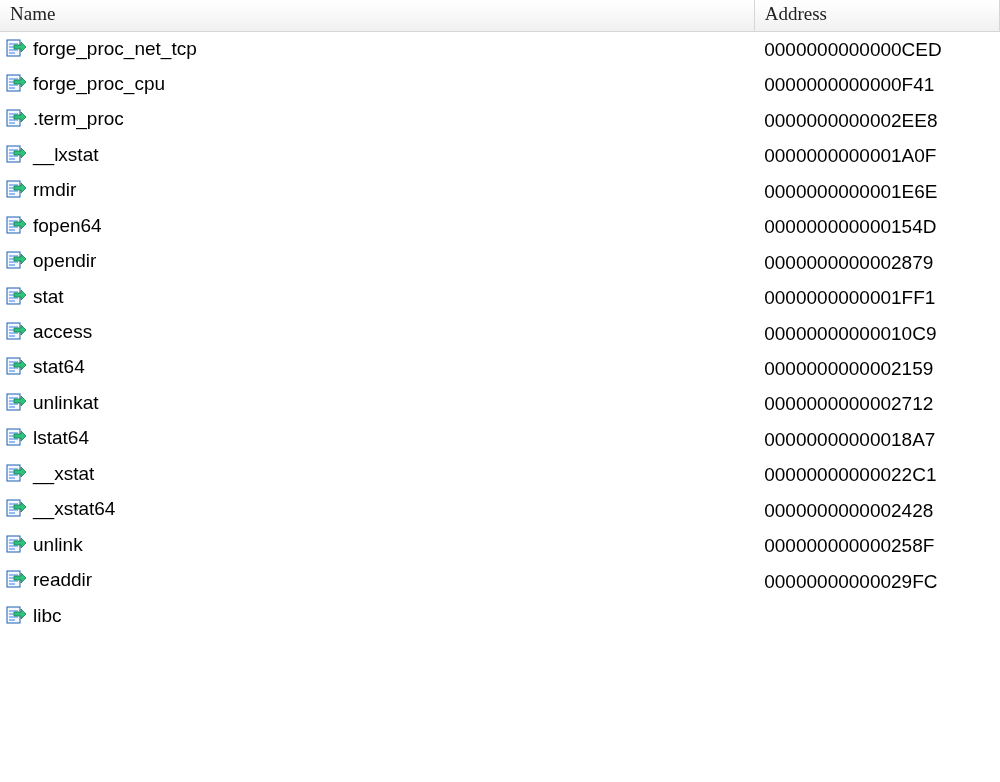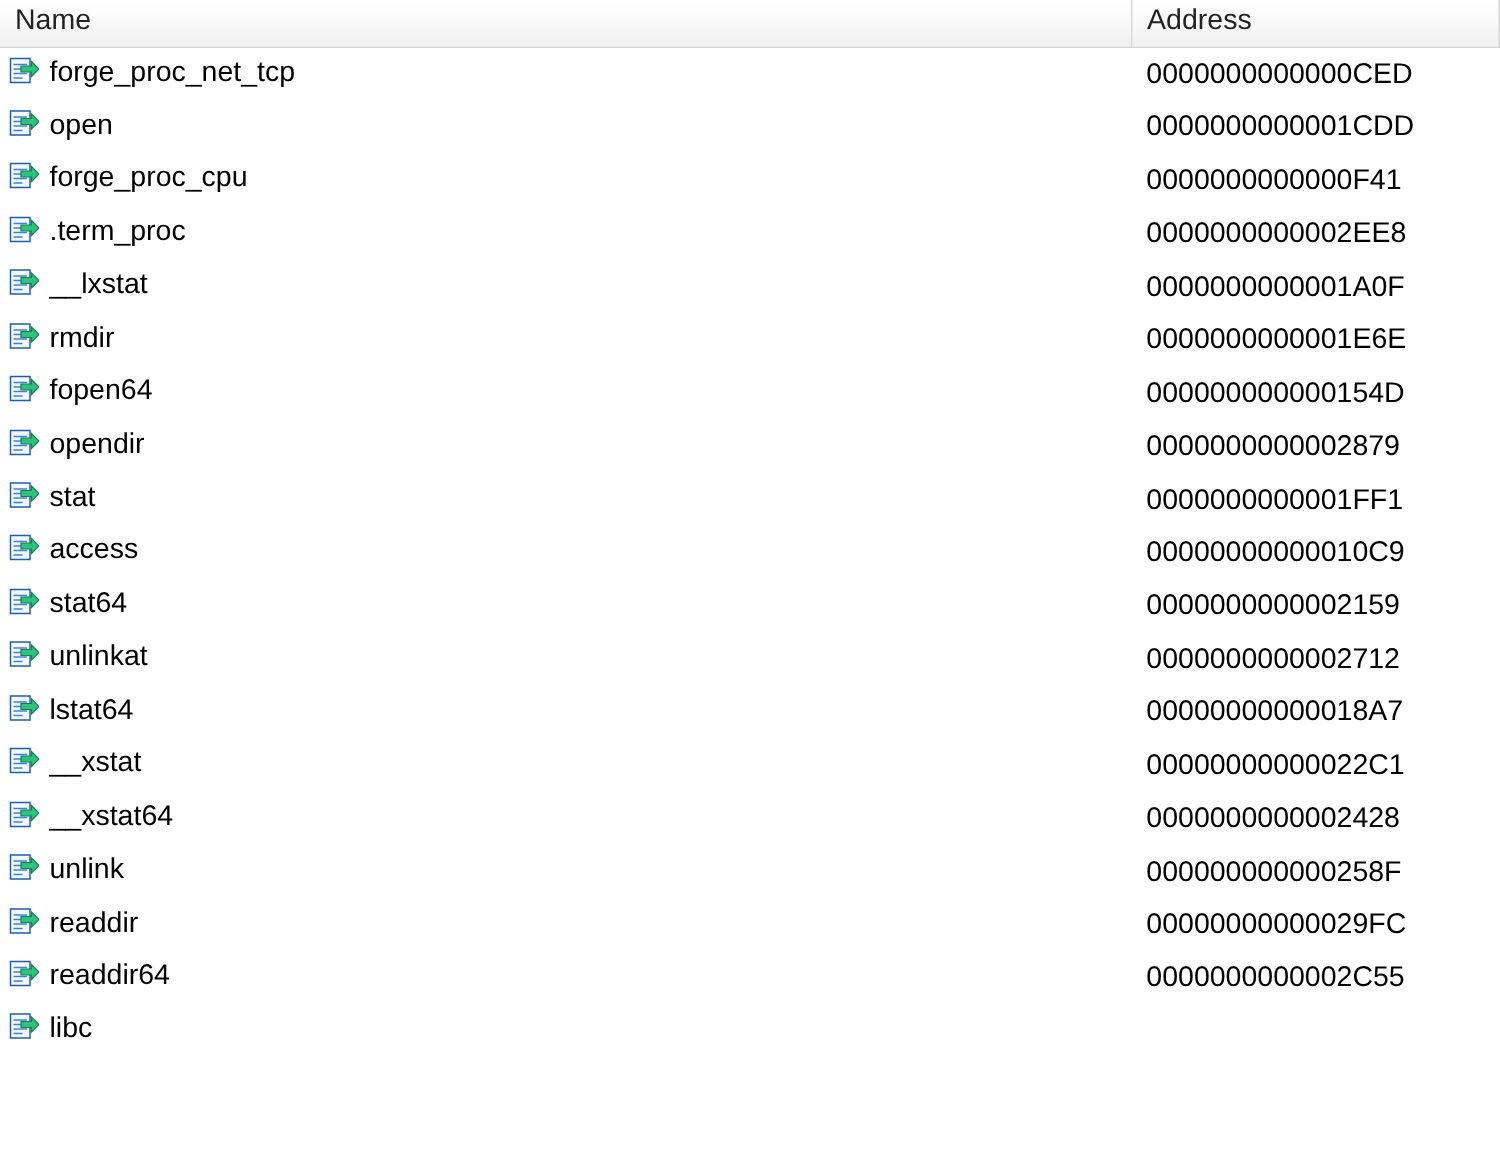--- a/index.html
+++ b/index.html
@@ -15,20 +15,21 @@
     overflow: hidden;
   }
   .table {
     display: table;
     width: 100%;
     table-layout: fixed;
     border-collapse: collapse;
   }
   .header-row {
     display: table-row;
+    font-family: Liberation Serif, serif;
   }
   .header-cell {
     display: table-cell;
     background: linear-gradient(to bottom, #ffffff 0%, #f9f9f9 45%, #f0f0f0 100%);
     border-right: 1px solid #d6d6d6;
     border-bottom: 1px solid #d6d6d6;
     padding: 3px 10px 6px 10px;
     font-weight: 400;
     color: #222;
     vertical-align: middle;
@@ -88,31 +89,20 @@
       <div class="body-cell col-addr"><span class="addr-text">0000000000000CED</span></div>
     </div>
     <div class="body-row">
       <div class="body-cell col-name name-cell"><span class="icon"><svg width="20" height="20" viewBox="0 0 20 20">
             <rect x="1" y="2" width="13" height="16" fill="#f5f9ff" stroke="#1a5fb4" stroke-width="1"></rect>
             <line x1="3" y1="6" x2="12" y2="6" stroke="#3584e4" stroke-width="1"></line>
             <line x1="3" y1="9" x2="12" y2="9" stroke="#3584e4" stroke-width="1"></line>
             <line x1="3" y1="12" x2="12" y2="12" stroke="#3584e4" stroke-width="1"></line>
             <line x1="3" y1="15" x2="9" y2="15" stroke="#3584e4" stroke-width="1"></line>
             <path d="M8 7 L15 7 L15 4 L20 9 L15 14 L15 11 L8 11 Z" fill="#2ec27e" stroke="#1a7f4b" stroke-width="0.8"></path>
-          </svg></span><span class="name-text">open</span></div>
-      <div class="body-cell col-addr"><span class="addr-text">0000000000001CDD</span></div>
-    </div>
-    <div class="body-row">
-      <div class="body-cell col-name name-cell"><span class="icon"><svg width="20" height="20" viewBox="0 0 20 20">
-            <rect x="1" y="2" width="13" height="16" fill="#f5f9ff" stroke="#1a5fb4" stroke-width="1"></rect>
-            <line x1="3" y1="6" x2="12" y2="6" stroke="#3584e4" stroke-width="1"></line>
-            <line x1="3" y1="9" x2="12" y2="9" stroke="#3584e4" stroke-width="1"></line>
-            <line x1="3" y1="12" x2="12" y2="12" stroke="#3584e4" stroke-width="1"></line>
-            <line x1="3" y1="15" x2="9" y2="15" stroke="#3584e4" stroke-width="1"></line>
-            <path d="M8 7 L15 7 L15 4 L20 9 L15 14 L15 11 L8 11 Z" fill="#2ec27e" stroke="#1a7f4b" stroke-width="0.8"></path>
           </svg></span><span class="name-text">forge_proc_cpu</span></div>
       <div class="body-cell col-addr"><span class="addr-text">0000000000000F41</span></div>
     </div>
     <div class="body-row">
       <div class="body-cell col-name name-cell"><span class="icon"><svg width="20" height="20" viewBox="0 0 20 20">
             <rect x="1" y="2" width="13" height="16" fill="#f5f9ff" stroke="#1a5fb4" stroke-width="1"></rect>
             <line x1="3" y1="6" x2="12" y2="6" stroke="#3584e4" stroke-width="1"></line>
             <line x1="3" y1="9" x2="12" y2="9" stroke="#3584e4" stroke-width="1"></line>
             <line x1="3" y1="12" x2="12" y2="12" stroke="#3584e4" stroke-width="1"></line>
             <line x1="3" y1="15" x2="9" y2="15" stroke="#3584e4" stroke-width="1"></line>
@@ -255,31 +245,20 @@
     <div class="body-row">
       <div class="body-cell col-name name-cell"><span class="icon"><svg width="20" height="20" viewBox="0 0 20 20">
             <rect x="1" y="2" width="13" height="16" fill="#f5f9ff" stroke="#1a5fb4" stroke-width="1"></rect>
             <line x1="3" y1="6" x2="12" y2="6" stroke="#3584e4" stroke-width="1"></line>
             <line x1="3" y1="9" x2="12" y2="9" stroke="#3584e4" stroke-width="1"></line>
             <line x1="3" y1="12" x2="12" y2="12" stroke="#3584e4" stroke-width="1"></line>
             <line x1="3" y1="15" x2="9" y2="15" stroke="#3584e4" stroke-width="1"></line>
             <path d="M8 7 L15 7 L15 4 L20 9 L15 14 L15 11 L8 11 Z" fill="#2ec27e" stroke="#1a7f4b" stroke-width="0.8"></path>
           </svg></span><span class="name-text">readdir</span></div>
       <div class="body-cell col-addr"><span class="addr-text">00000000000029FC</span></div>
-    </div>
-    <div class="body-row">
-      <div class="body-cell col-name name-cell"><span class="icon"><svg width="20" height="20" viewBox="0 0 20 20">
-            <rect x="1" y="2" width="13" height="16" fill="#f5f9ff" stroke="#1a5fb4" stroke-width="1"></rect>
-            <line x1="3" y1="6" x2="12" y2="6" stroke="#3584e4" stroke-width="1"></line>
-            <line x1="3" y1="9" x2="12" y2="9" stroke="#3584e4" stroke-width="1"></line>
-            <line x1="3" y1="12" x2="12" y2="12" stroke="#3584e4" stroke-width="1"></line>
-            <line x1="3" y1="15" x2="9" y2="15" stroke="#3584e4" stroke-width="1"></line>
-            <path d="M8 7 L15 7 L15 4 L20 9 L15 14 L15 11 L8 11 Z" fill="#2ec27e" stroke="#1a7f4b" stroke-width="0.8"></path>
-          </svg></span><span class="name-text">readdir64</span></div>
-      <div class="body-cell col-addr"><span class="addr-text">0000000000002C55</span></div>
     </div>
     <div class="body-row">
       <div class="body-cell col-name name-cell"><span class="icon"><svg width="20" height="20" viewBox="0 0 20 20">
             <rect x="1" y="2" width="13" height="16" fill="#f5f9ff" stroke="#1a5fb4" stroke-width="1"></rect>
             <line x1="3" y1="6" x2="12" y2="6" stroke="#3584e4" stroke-width="1"></line>
             <line x1="3" y1="9" x2="12" y2="9" stroke="#3584e4" stroke-width="1"></line>
             <line x1="3" y1="12" x2="12" y2="12" stroke="#3584e4" stroke-width="1"></line>
             <line x1="3" y1="15" x2="9" y2="15" stroke="#3584e4" stroke-width="1"></line>
             <path d="M8 7 L15 7 L15 4 L20 9 L15 14 L15 11 L8 11 Z" fill="#2ec27e" stroke="#1a7f4b" stroke-width="0.8"></path>
           </svg></span><span class="name-text">libc</span></div>

